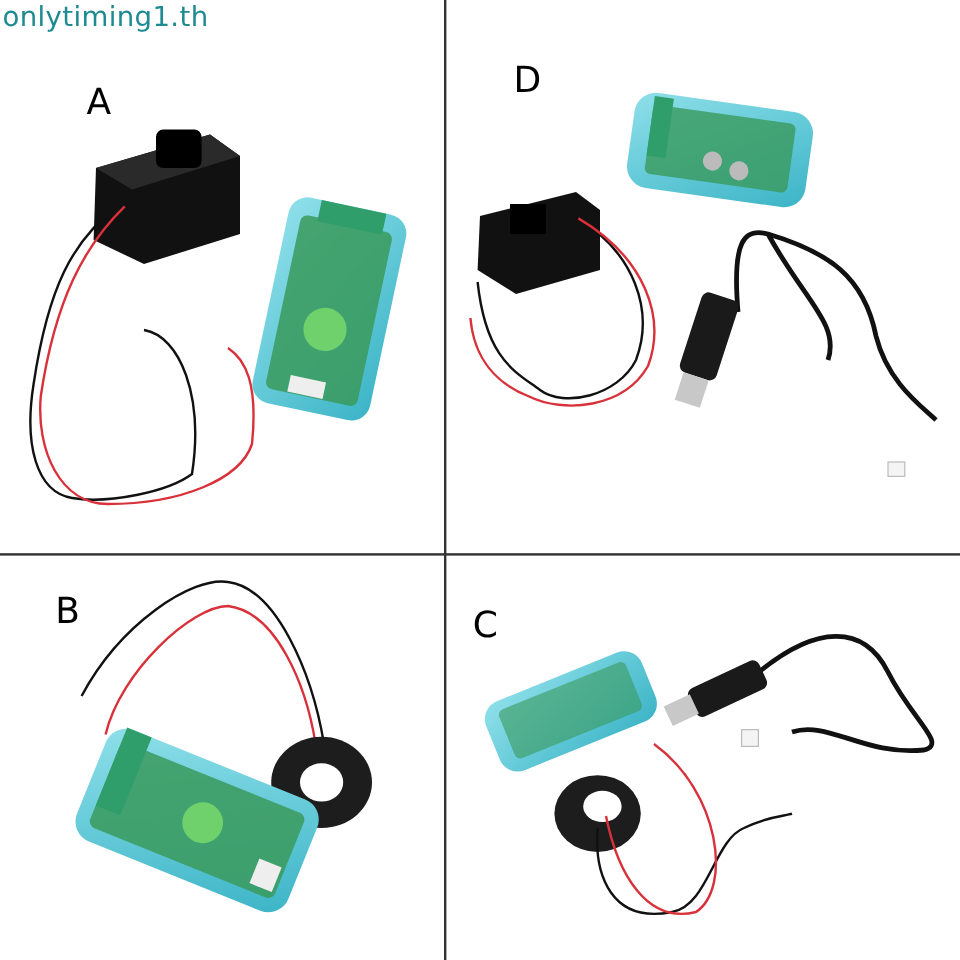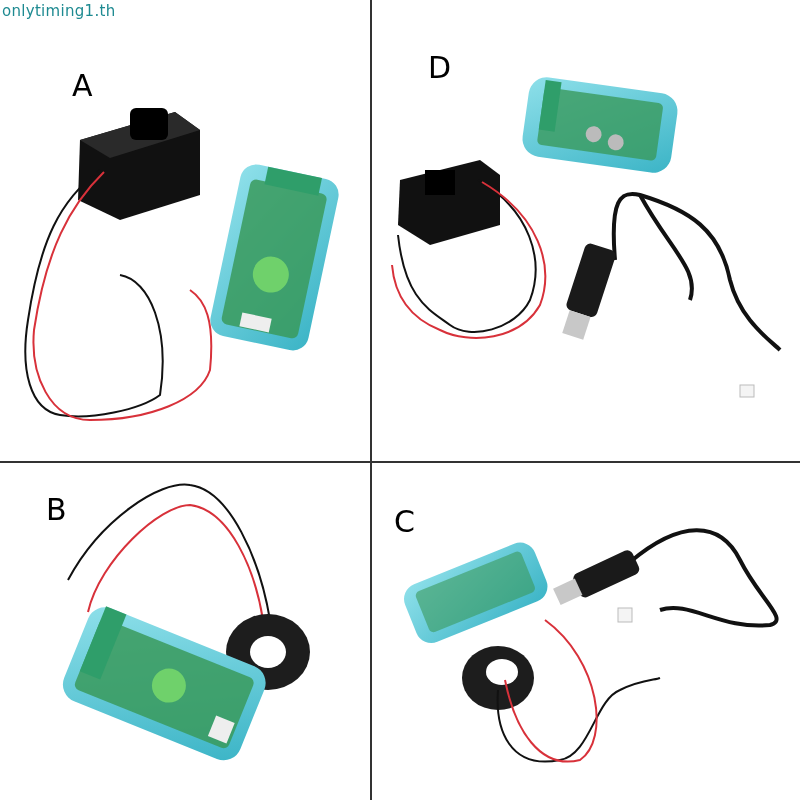--- a/index.html
+++ b/index.html
@@ -1,19 +1,19 @@
 <!DOCTYPE html>
 <html><head>
 <meta charset="utf-8">
 <style>
   html,body{margin:0;padding:0;background:#fff;}
   #root{position:relative;width:800px;height:800px;background:#fff;overflow:hidden;font-family:"DejaVu Sans",sans-serif;}
   .vline{position:absolute;left:370px;top:0;width:2px;height:800px;background:#333;}
   .hline{position:absolute;left:0;top:461px;width:800px;height:2px;background:#333;}
-  .watermark{position:absolute;left:2px;top:2px;font-size:15px;color:#1e8a91;letter-spacing:0.3px;}
+  .watermark{position:absolute;left:2px;top:2px;font-size:23px;color:#1e8a91;letter-spacing:0.3px;}
   .panel-label{position:absolute;font-size:30px;color:#000;font-weight:normal;}
   svg.scene{position:absolute;left:0;top:0;}
 </style>
 </head>
 <body>
 
 <div id="root">
 
   <svg class="scene" width="800" height="800" viewBox="0 0 800 800">
     <defs>

